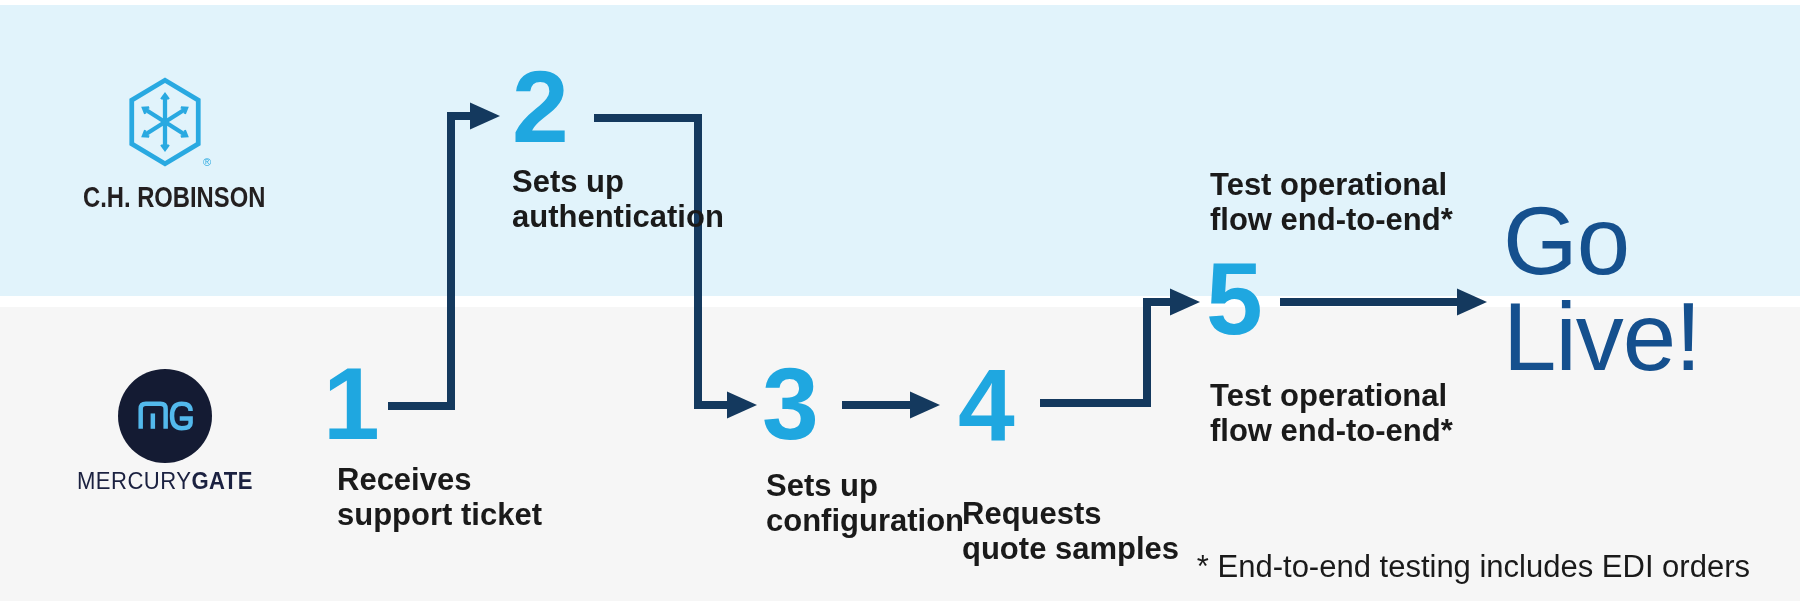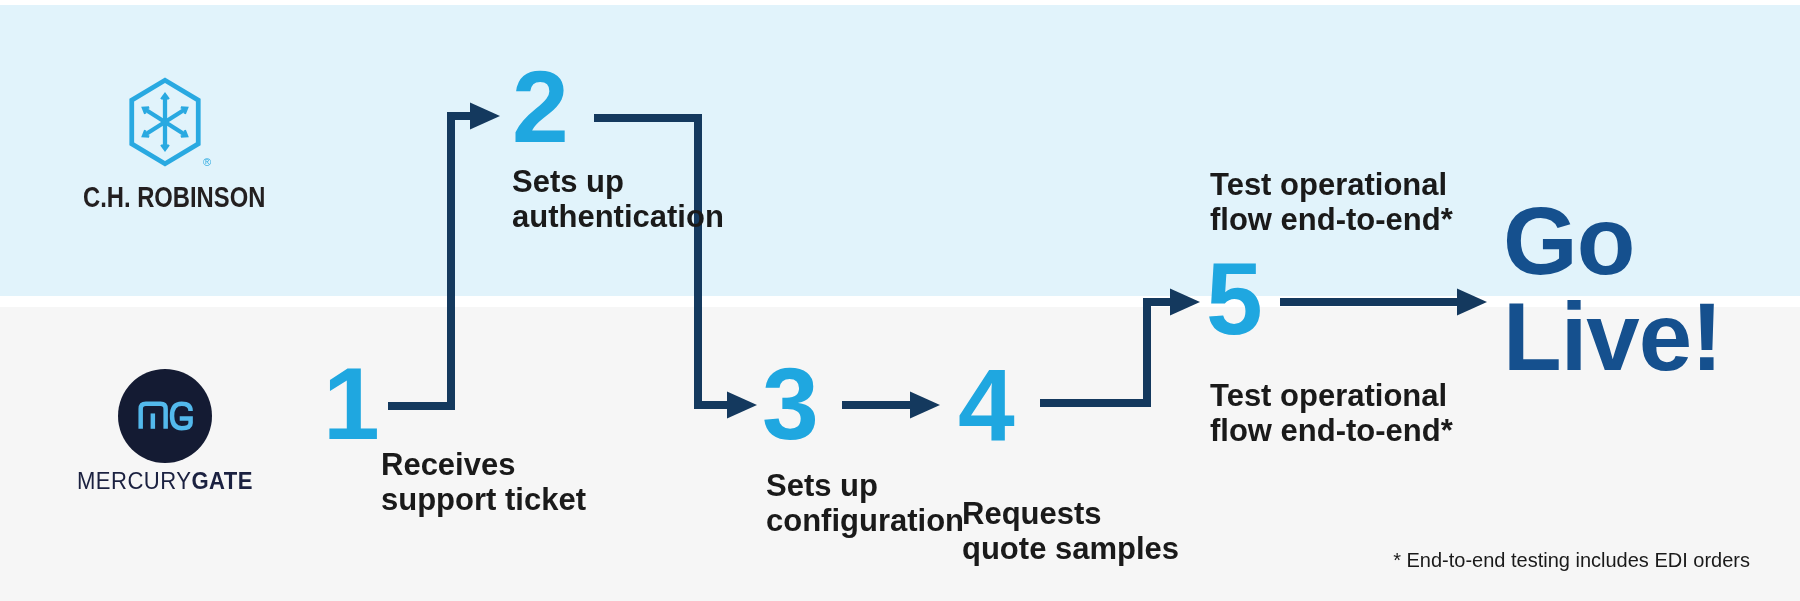--- a/index.html
+++ b/index.html
@@ -9,22 +9,22 @@
   .lane-top{position:absolute;left:0;top:5px;width:1800px;height:291px;background:#E1F3FB;}
   .lane-bottom{position:absolute;left:0;top:307px;width:1800px;height:294px;background:#F6F6F6;}
   .divider{position:absolute;left:0;top:296px;width:1800px;height:11px;background:#FFFFFF;}
 
   .connectors{position:absolute;left:0;top:0;width:1800px;height:601px;}
   .conn{fill:none;stroke:#14395E;stroke-width:8;}
 
   .step-num{position:absolute;font-size:102px;font-weight:bold;color:#1FA7E0;line-height:1;letter-spacing:-2px;}
   .step-label{position:absolute;font-size:31px;font-weight:bold;color:#1A1A1A;line-height:1.13;white-space:pre-line;}
 
-  .golive{position:absolute;left:1503px;top:193px;font-size:96px;font-weight:bold;color:#15508E;line-height:1.0;letter-spacing:-1px;white-space:pre-line;}
-  .footnote{position:absolute;right:50px;top:549px;font-size:20px;font-weight:normal;color:#1A1A1A;}
+  .golive{position:absolute;left:1503px;top:193px;font-size:96px;font-weight:normal;color:#15508E;line-height:1.0;letter-spacing:-1px;white-space:pre-line;}
+  .footnote{position:absolute;right:50px;top:549px;font-size:31px;font-weight:normal;color:#1A1A1A;}
 
   .chr-hex{position:absolute;left:127px;top:76px;}
   .chr-reg{position:absolute;left:203px;top:156px;font-size:11px;color:#29A9E1;}
   .chr-wordmark{position:absolute;left:65px;top:181px;width:200px;text-align:center;
     font-size:29px;font-weight:bold;color:#231F20;transform:scaleX(0.82);transform-origin:center;white-space:nowrap;}
 
   .mg-circle{position:absolute;left:118px;top:369px;width:94px;height:94px;border-radius:50%;
     background:#141B33;display:flex;align-items:center;justify-content:center;}
   .mg-wordmark{position:absolute;left:62px;top:467px;width:206px;text-align:center;font-size:24px;
     color:#1B2140;transform:scaleX(0.92);transform-origin:center;white-space:nowrap;}
@@ -32,21 +32,21 @@
   .mg-wordmark .bold{font-weight:bold;letter-spacing:0.5px;}
 
   
   #num-1{left:323px;top:353px;}
   #num-2{left:512px;top:56px;}
   #num-3{left:762px;top:353px;}
   #num-4{left:958px;top:354px;}
   #num-5{left:1206px;top:248px;}
 
   
-  #label-1{left:337px;top:447px;margin-left:44px;}
+  #label-1{left:337px;top:462px;}
   #label-2{left:512px;top:164px;}
   #label-3{left:766px;top:468px;}
   #label-4{left:962px;top:496px;}
   #label-5-top{left:1210px;top:167px;}
   #label-5-bottom{left:1210px;top:378px;}
 </style>
 </head>
 <body>
 
 <div class="canvas">

